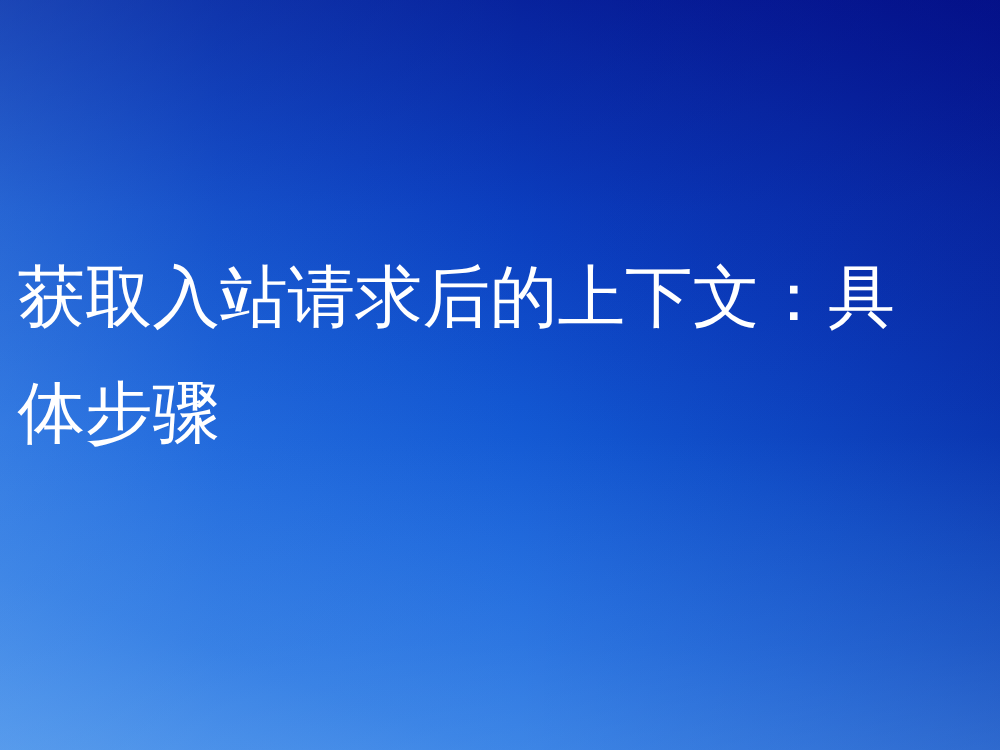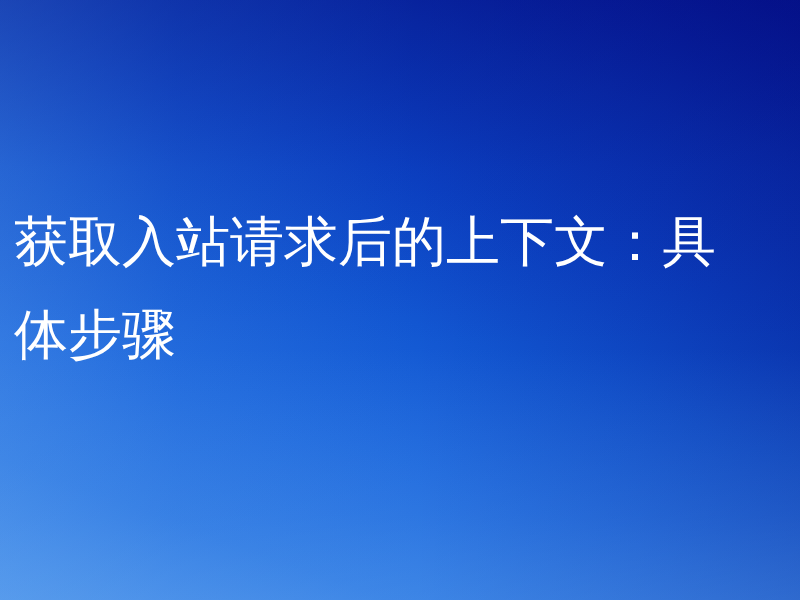--- a/index.html
+++ b/index.html
@@ -7,21 +7,21 @@
     margin: 0;
     padding: 0;
     background: #0a3ab8;
   }
 
   #canvas {
     position: relative;
     width: 800px;
     height: 600px;
     overflow: hidden;
-    font-family: Liberation Serif, serif;
+    font-family: Liberation Mono, monospace;
   }
 
   
   .bg-base {
     position: absolute;
     inset: 0;
     background: linear-gradient(200deg,
         #061496 0%,
         #0a2fae 18%,
         #0c43c4 36%,

